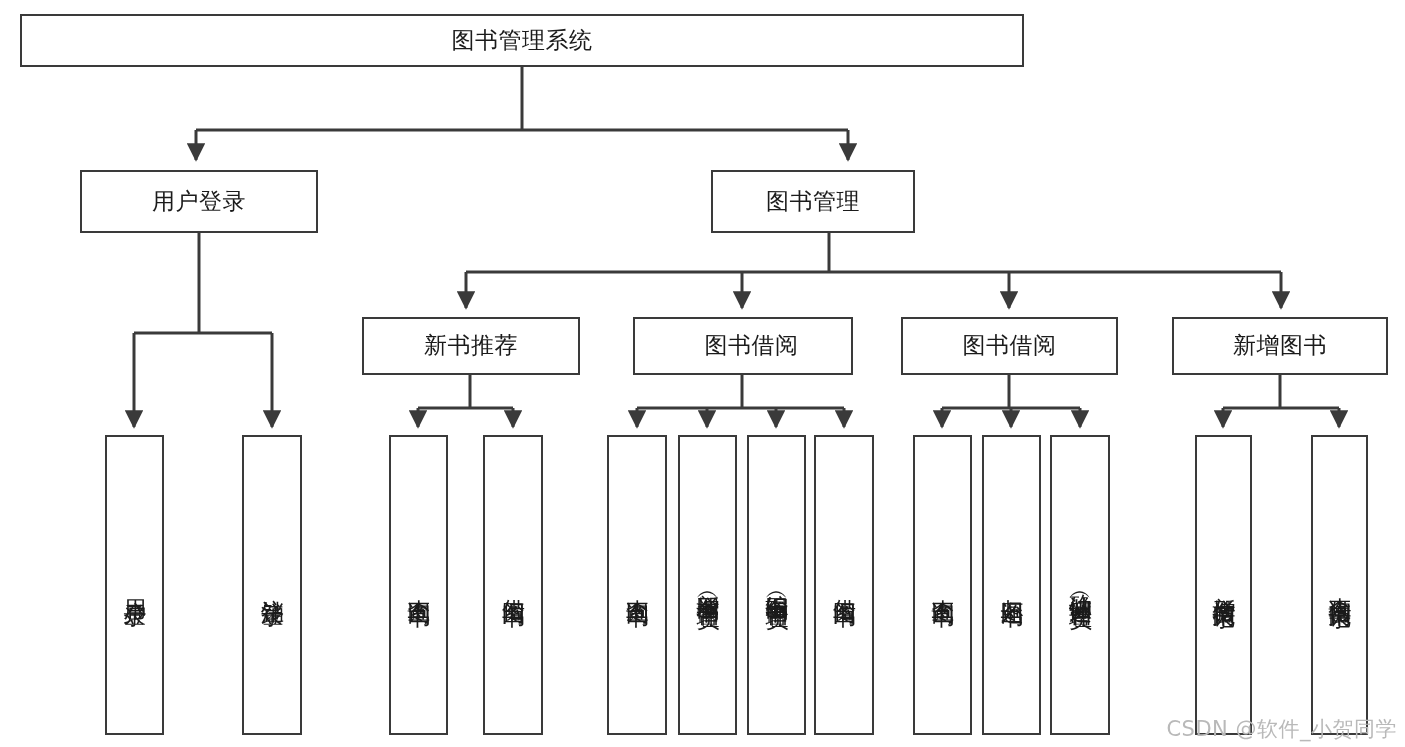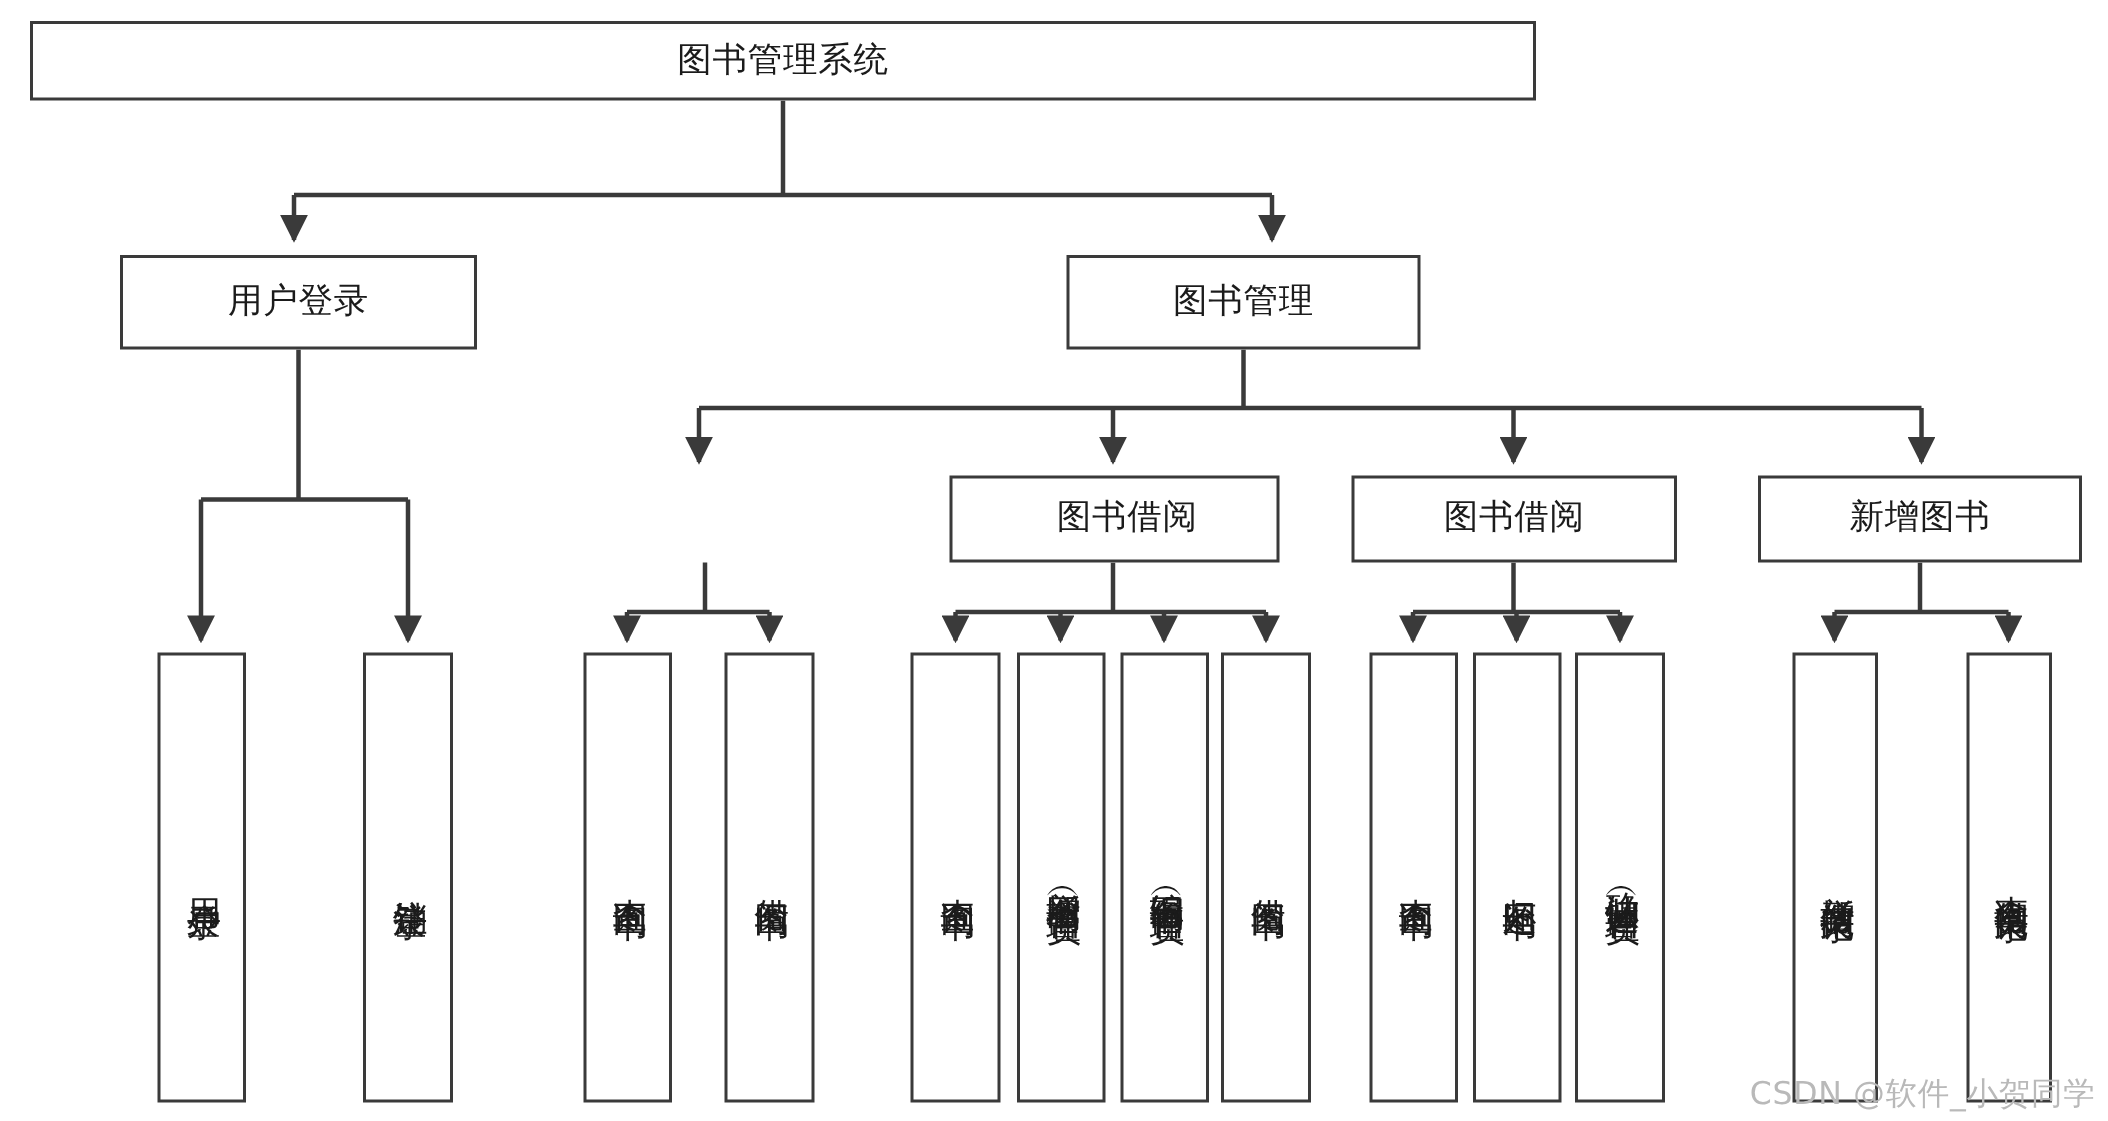--- a/index.html
+++ b/index.html
@@ -123,24 +123,27 @@
     </g>
   </svg>
 
   <div class="node root" style="left:20px; top:14px; width:1004px; height:53px;">
     <span class="lbl">图书管理系统</span>
   </div>
 
   <div class="node" style="left:80px; top:170px; width:238px; height:63px;">
     <span class="lbl">用户登录</span>
   </div>
-  <div class="node" style="left:711px; top:170px; width:236px; height:63px;">
+  <div class="node" style="left:711px; top:170px; width:204px; height:63px;">
     <span class="lbl">图书管理</span>
   </div>
 
+  <div class="node" style="left:362px; top:317px; width:218px; height:58px;">
+    <span class="lbl">新书推荐</span>
+  </div>
   <div class="node" style="left:633px; top:317px; width:220px; height:58px;padding-left:17px;">
     <span class="lbl">图书借阅</span>
   </div>
   <div class="node" style="left:901px; top:317px; width:217px; height:58px;">
     <span class="lbl">图书借阅</span>
   </div>
   <div class="node" style="left:1172px; top:317px; width:216px; height:58px;">
     <span class="lbl">新增图书</span>
   </div>
 

